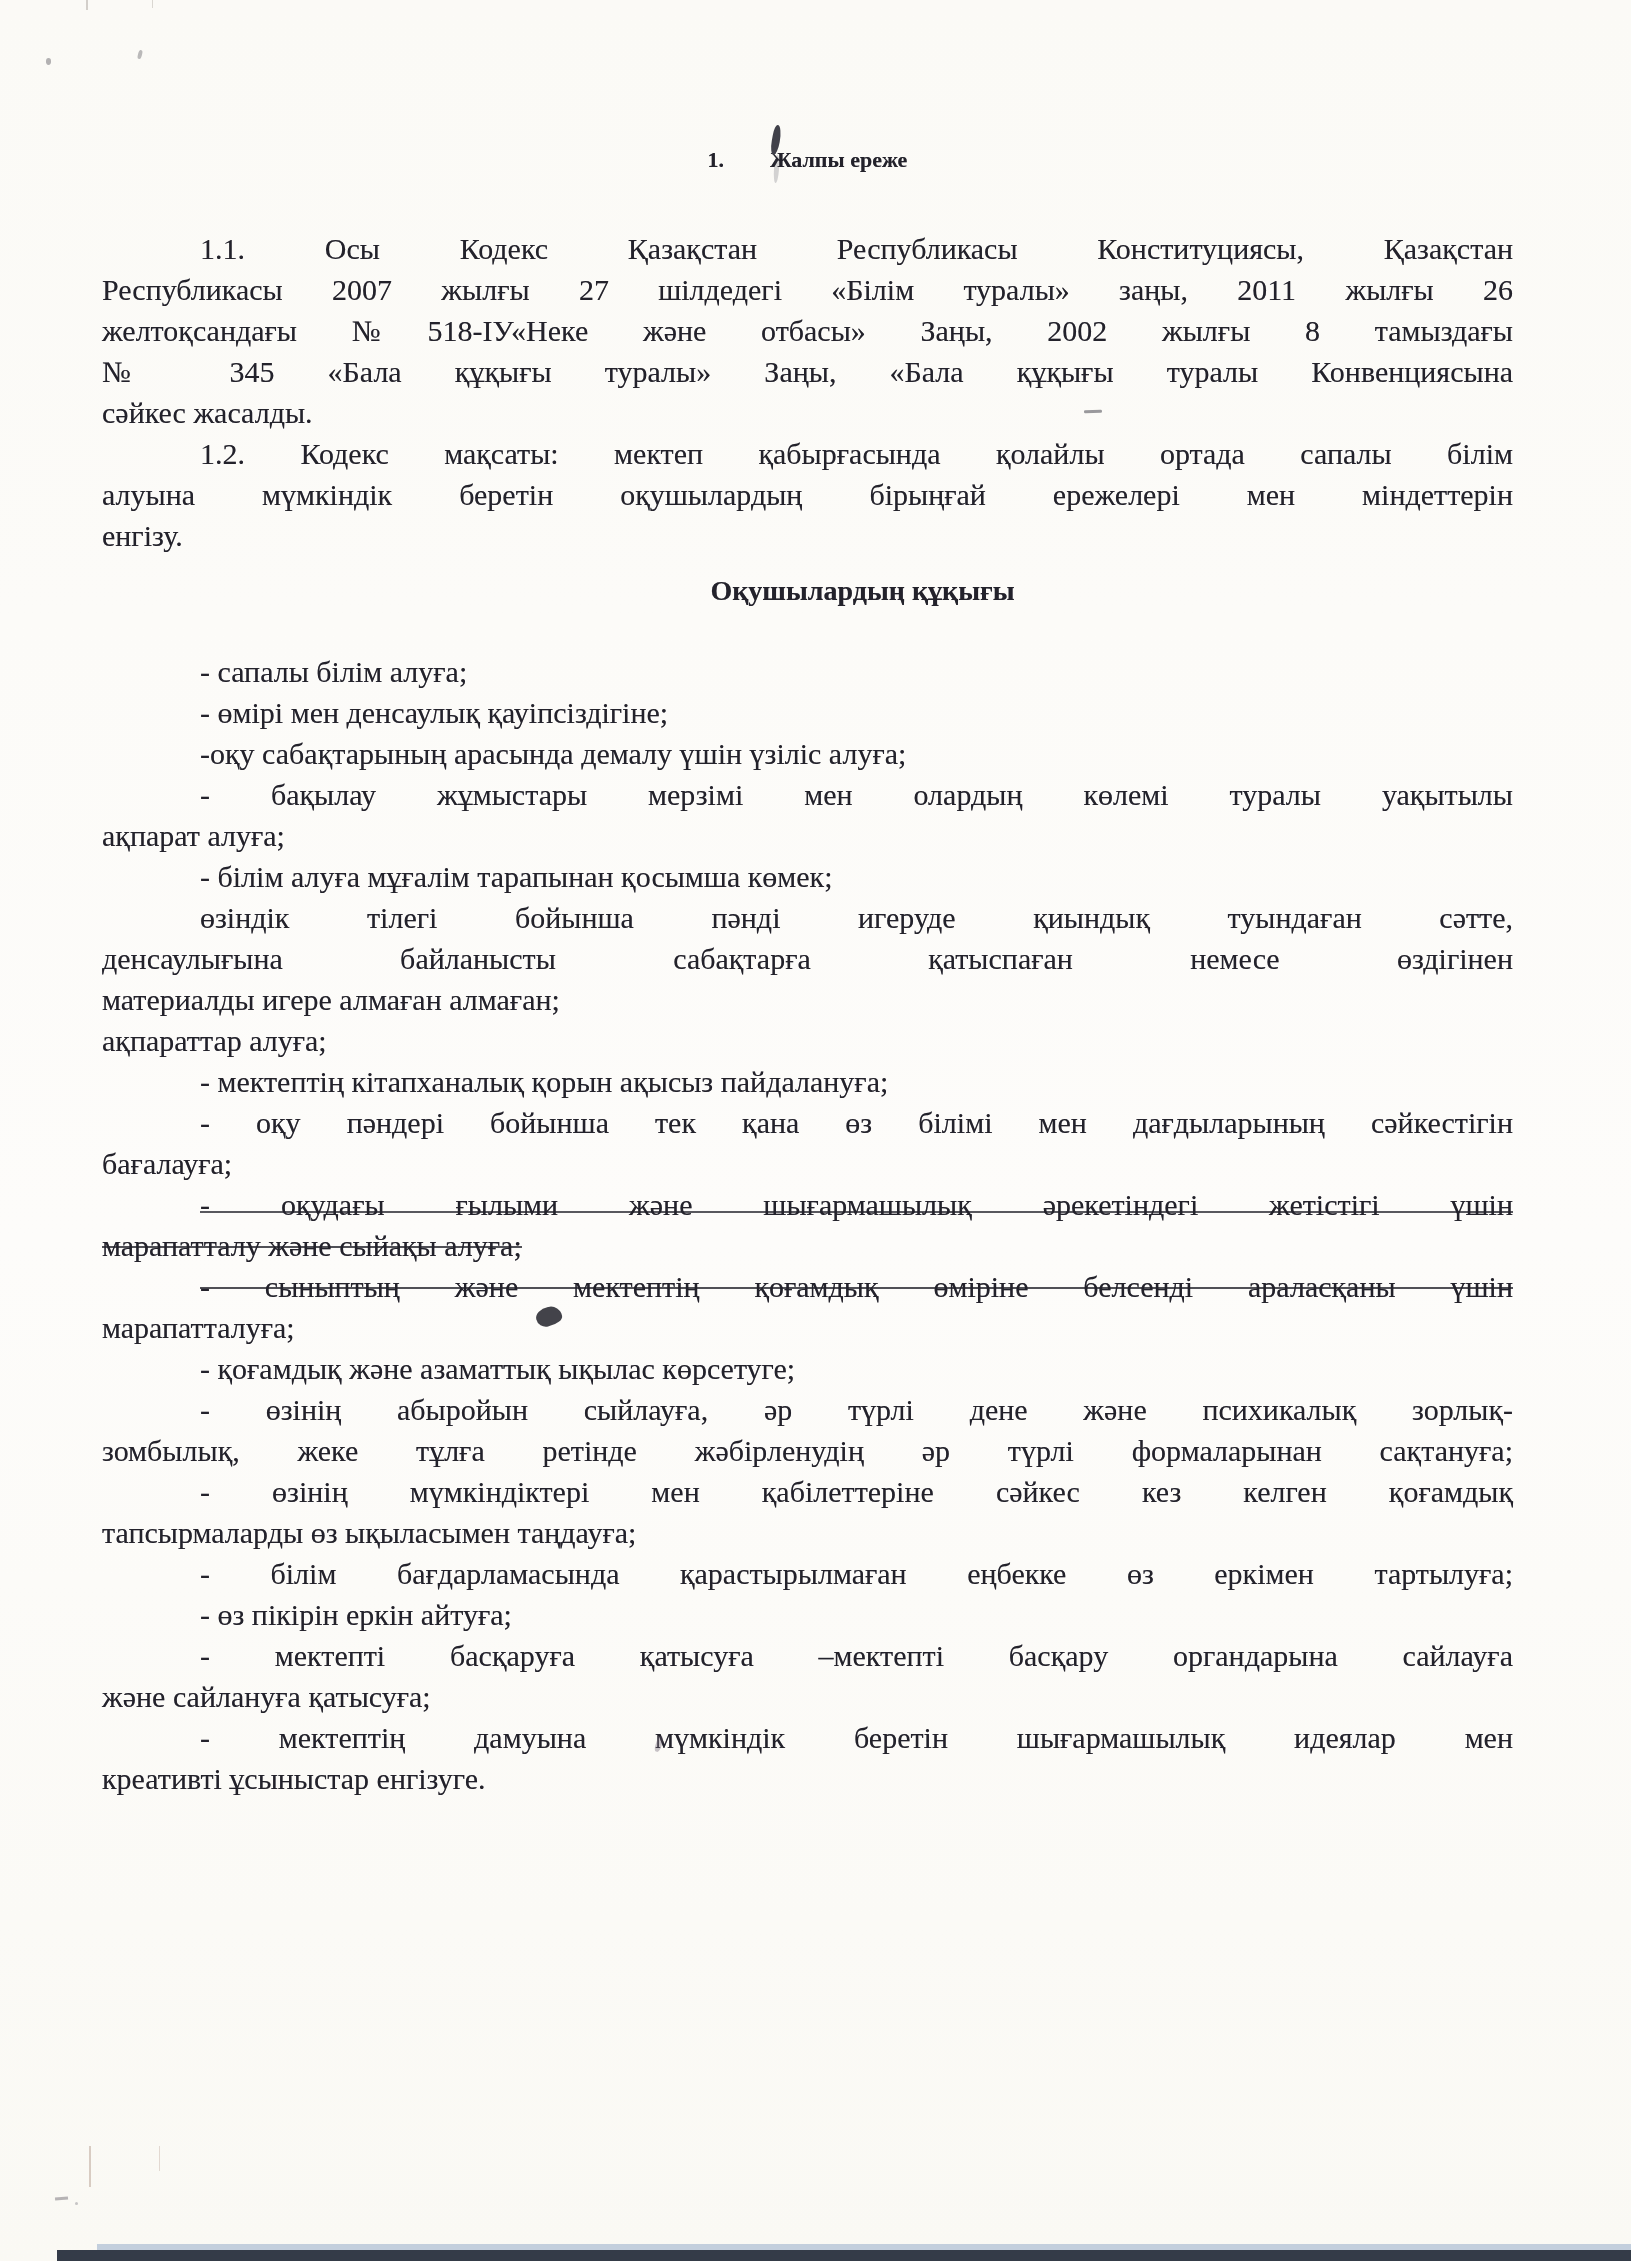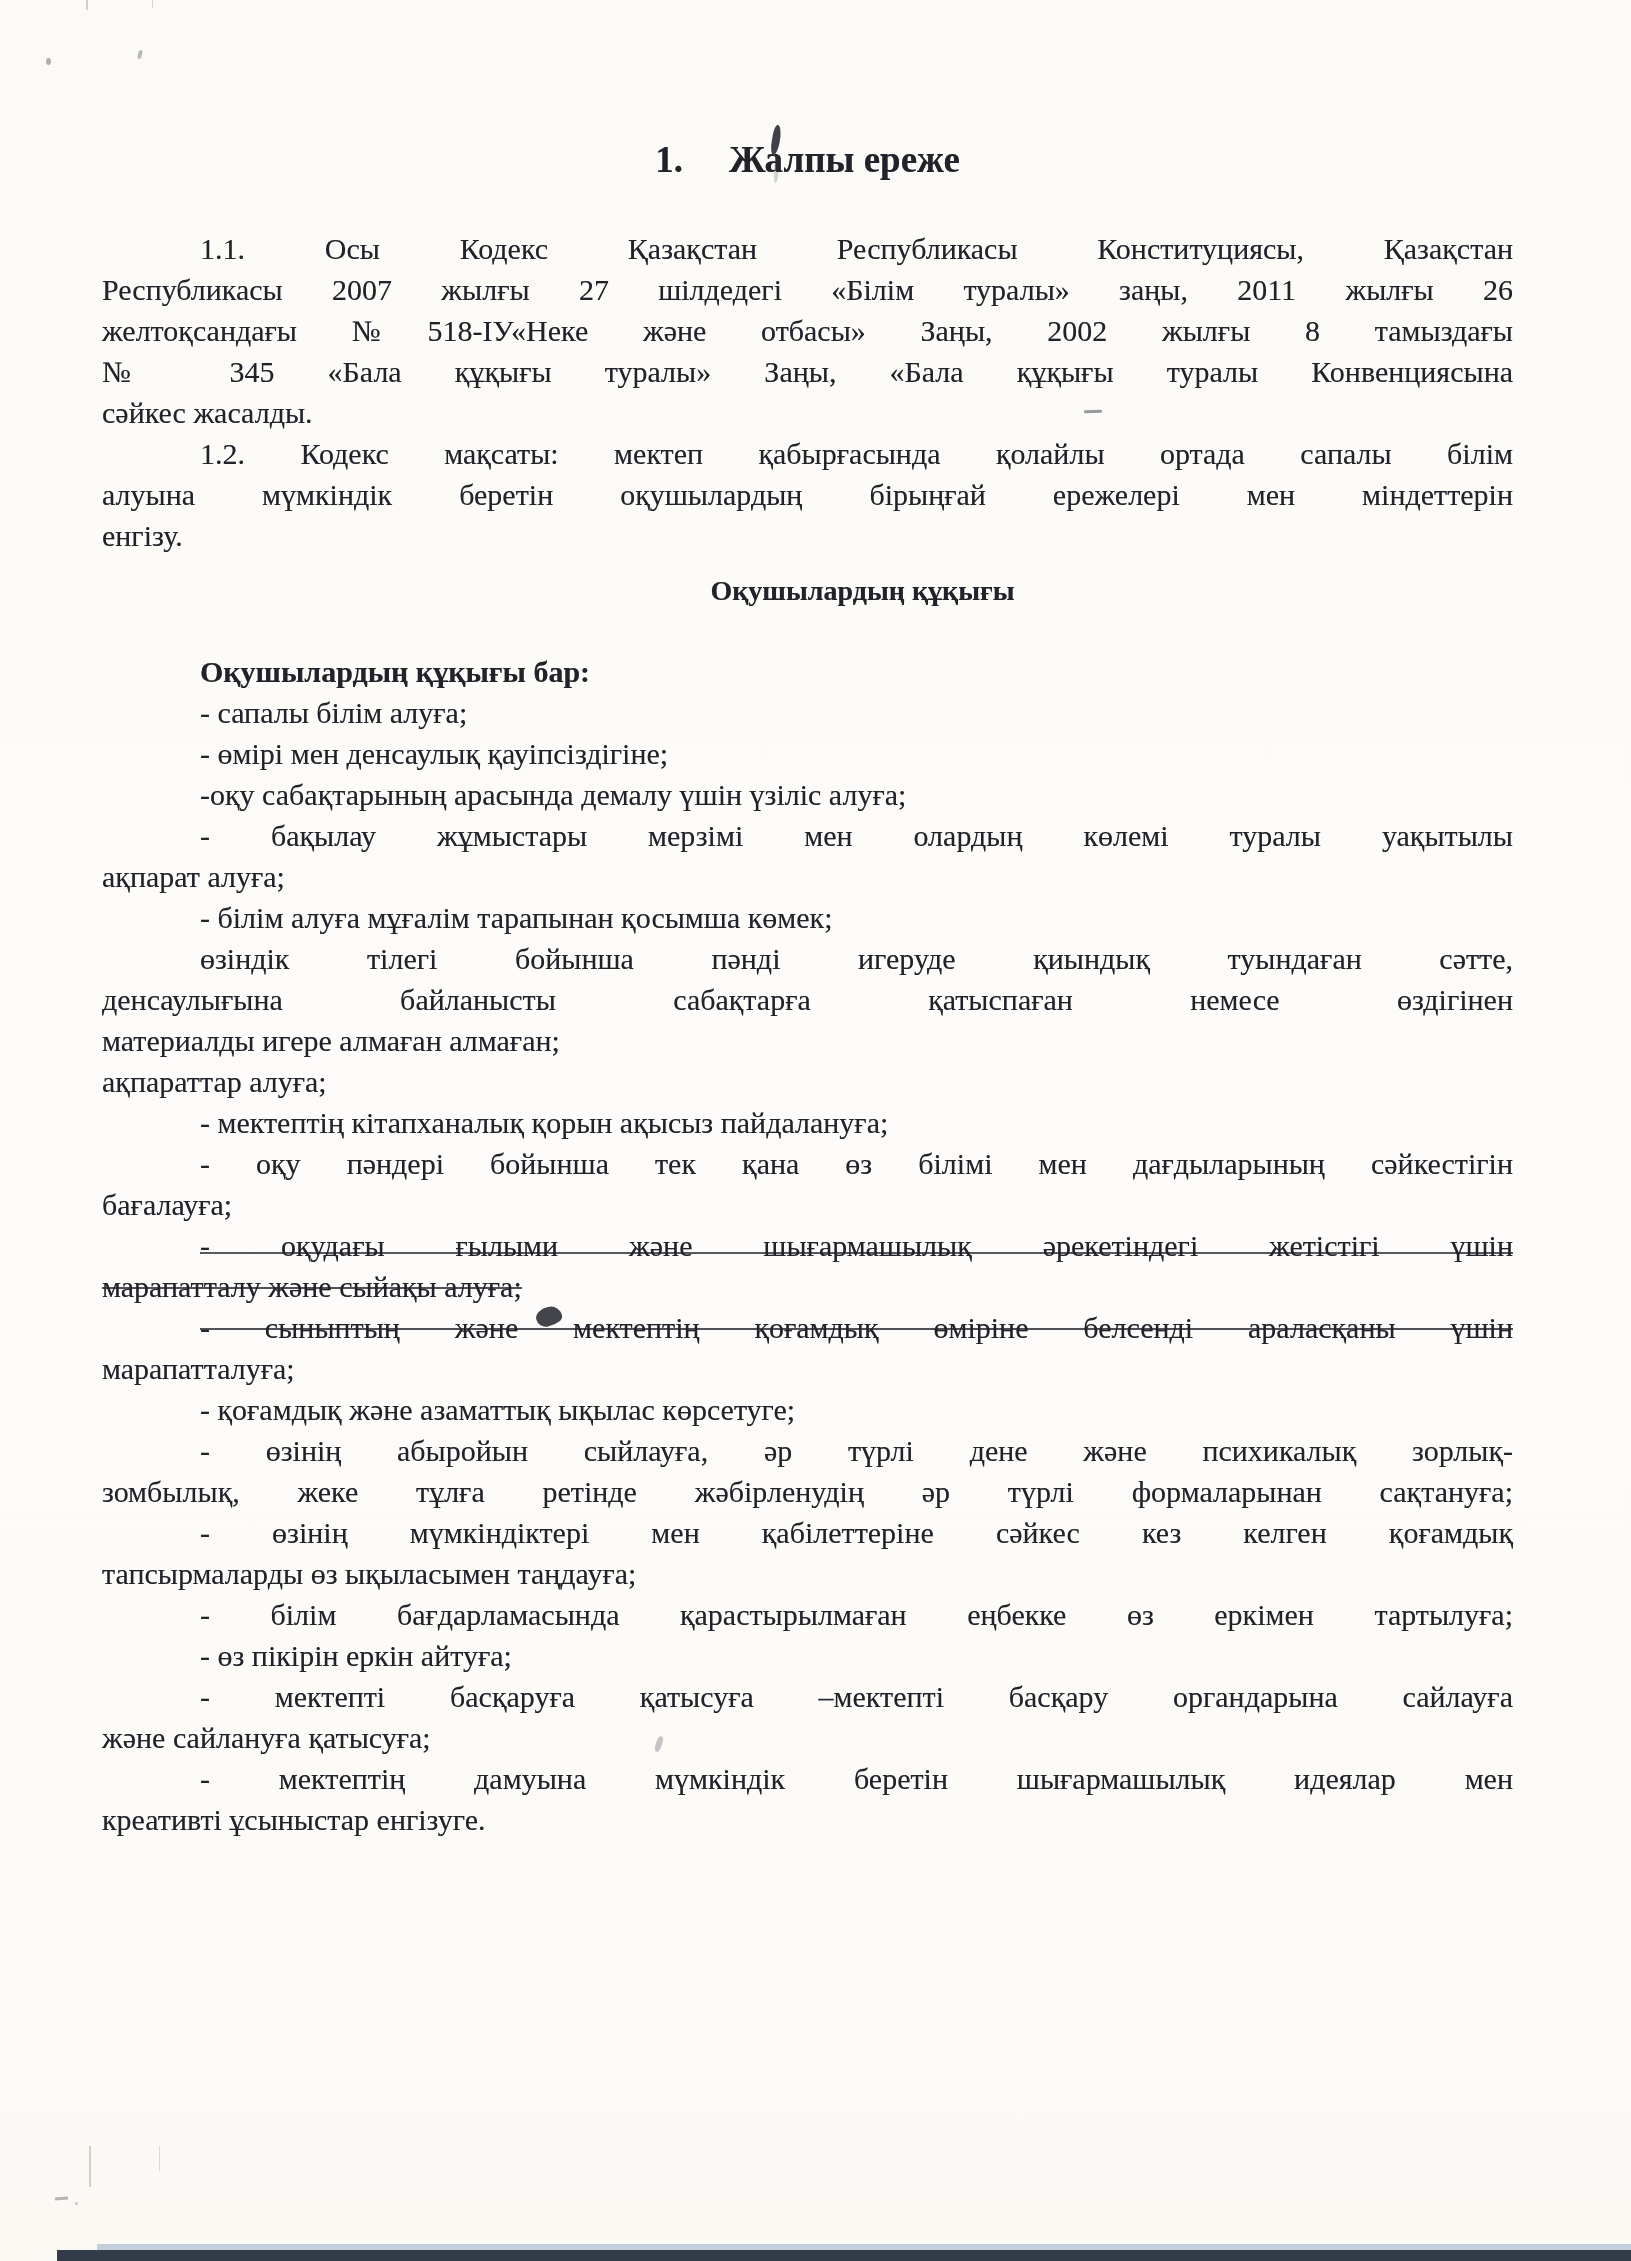--- a/index.html
+++ b/index.html
@@ -14,21 +14,21 @@
     overflow:hidden;
   }
   .text-block {
     position:absolute;
     left:102px; top:139px;
     width:1411px;
   }
   .doc-title {
     text-align:center;
     font-weight:bold;
-    font-size:37px;
+    font-size:22px;
     line-height:41px;
     margin-bottom:48px;
     text-shadow:0 0 0.6px rgba(40,38,50,.5);
   }
   .title-gap { display:inline-block; width:46px; }
   .line {
     font-size:30px;
     line-height:41px;
     min-height:41px;
     text-shadow:0 0 0.6px rgba(40,38,50,.45);
@@ -85,21 +85,20 @@
     <div id="body-lines">
         <div class="line indent justify"><span class="txt">1.1. Осы Кодекс Қазақстан Республикасы Конституциясы, Қазақстан</span></div>
         <div class="line justify"><span class="txt">Республикасы 2007 жылғы 27 шілдедегі «Білім туралы» заңы, 2011 жылғы 26</span></div>
         <div class="line justify"><span class="txt">желтоқсандағы №518-ІУ«Неке және отбасы» Заңы, 2002 жылғы 8 тамыздағы</span></div>
         <div class="line justify"><span class="txt">№ 345 «Бала құқығы туралы» Заңы, «Бала құқығы туралы Конвенциясына</span></div>
         <div class="line"><span class="txt">сәйкес жасалды.</span></div>
         <div class="line indent justify"><span class="txt">1.2. Кодекс мақсаты: мектеп қабырғасында қолайлы ортада сапалы білім</span></div>
         <div class="line justify"><span class="txt">алуына мүмкіндік беретін оқушылардың бірыңғай ережелері мен міндеттерін</span></div>
         <div class="line"><span class="txt">енгізу.</span></div>
         <div class="line bold center"><span class="txt">Оқушылардың құқығы</span></div>
-        <div class="line indent bold"><span class="txt">Оқушылардың құқығы бар:</span></div>
         <div class="line indent"><span class="txt">- сапалы білім алуға;</span></div>
         <div class="line indent"><span class="txt">- өмірі мен денсаулық қауіпсіздігіне;</span></div>
         <div class="line indent"><span class="txt">-оқу сабақтарының арасында демалу үшін үзіліс алуға;</span></div>
         <div class="line indent justify"><span class="txt">- бақылау жұмыстары мерзімі мен олардың көлемі туралы уақытылы</span></div>
         <div class="line"><span class="txt">ақпарат алуға;</span></div>
         <div class="line indent"><span class="txt">- білім алуға мұғалім тарапынан қосымша көмек;</span></div>
         <div class="line indent justify"><span class="txt">өзіндік тілегі бойынша пәнді игеруде қиындық туындаған сәтте,</span></div>
         <div class="line justify"><span class="txt">денсаулығына байланысты сабақтарға қатыспаған немесе өздігінен</span></div>
         <div class="line"><span class="txt">материалды игере алмаған алмаған;</span></div>
         <div class="line"><span class="txt">ақпараттар алуға;</span></div>

